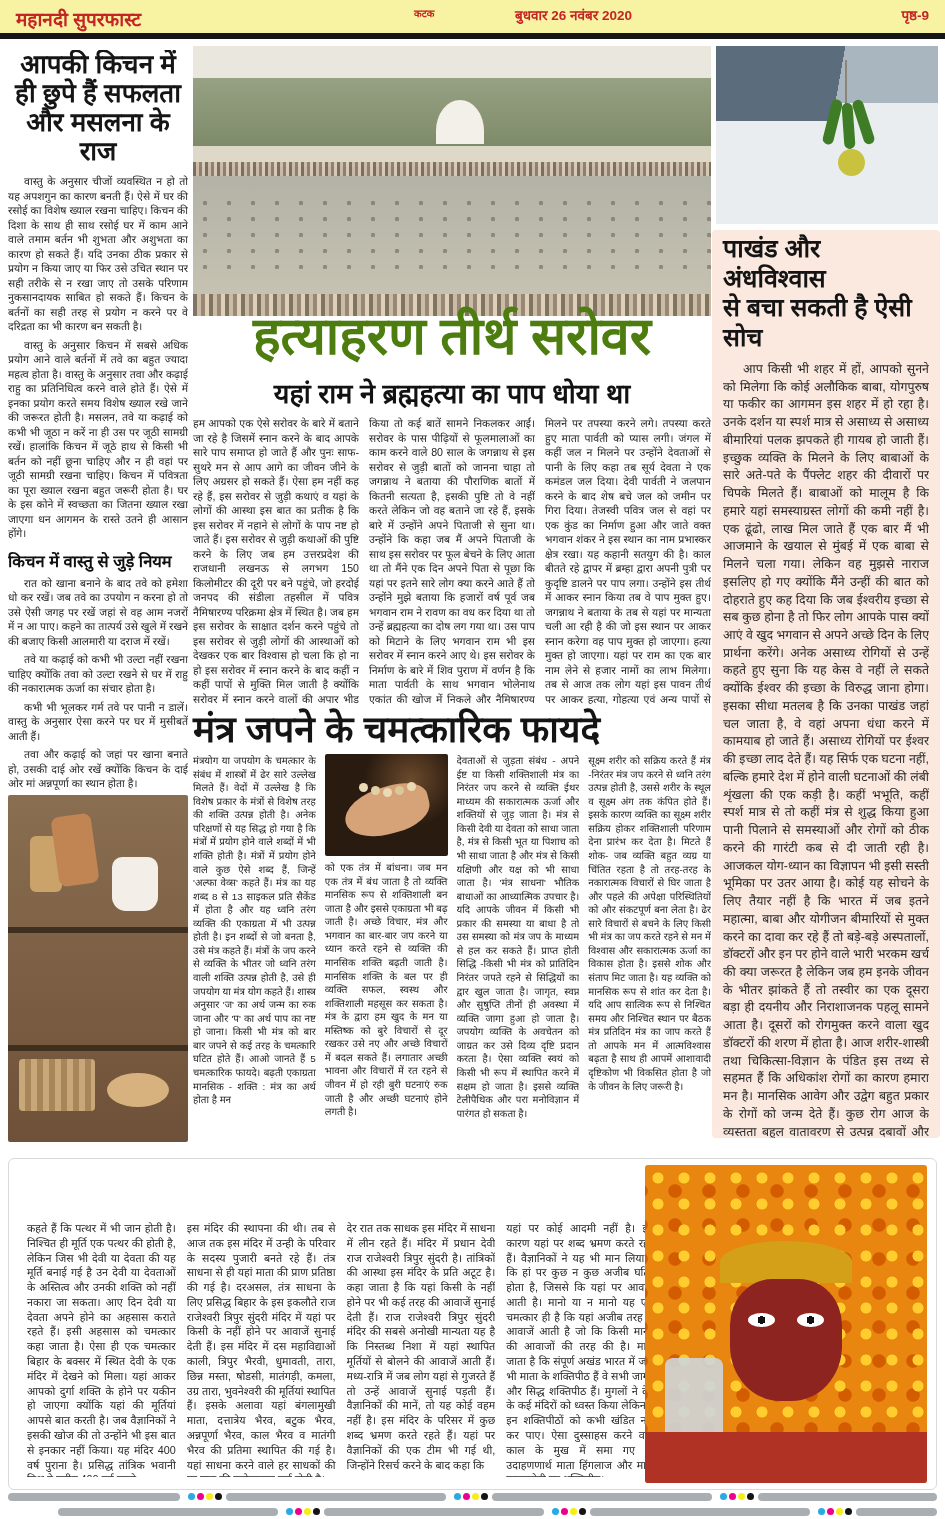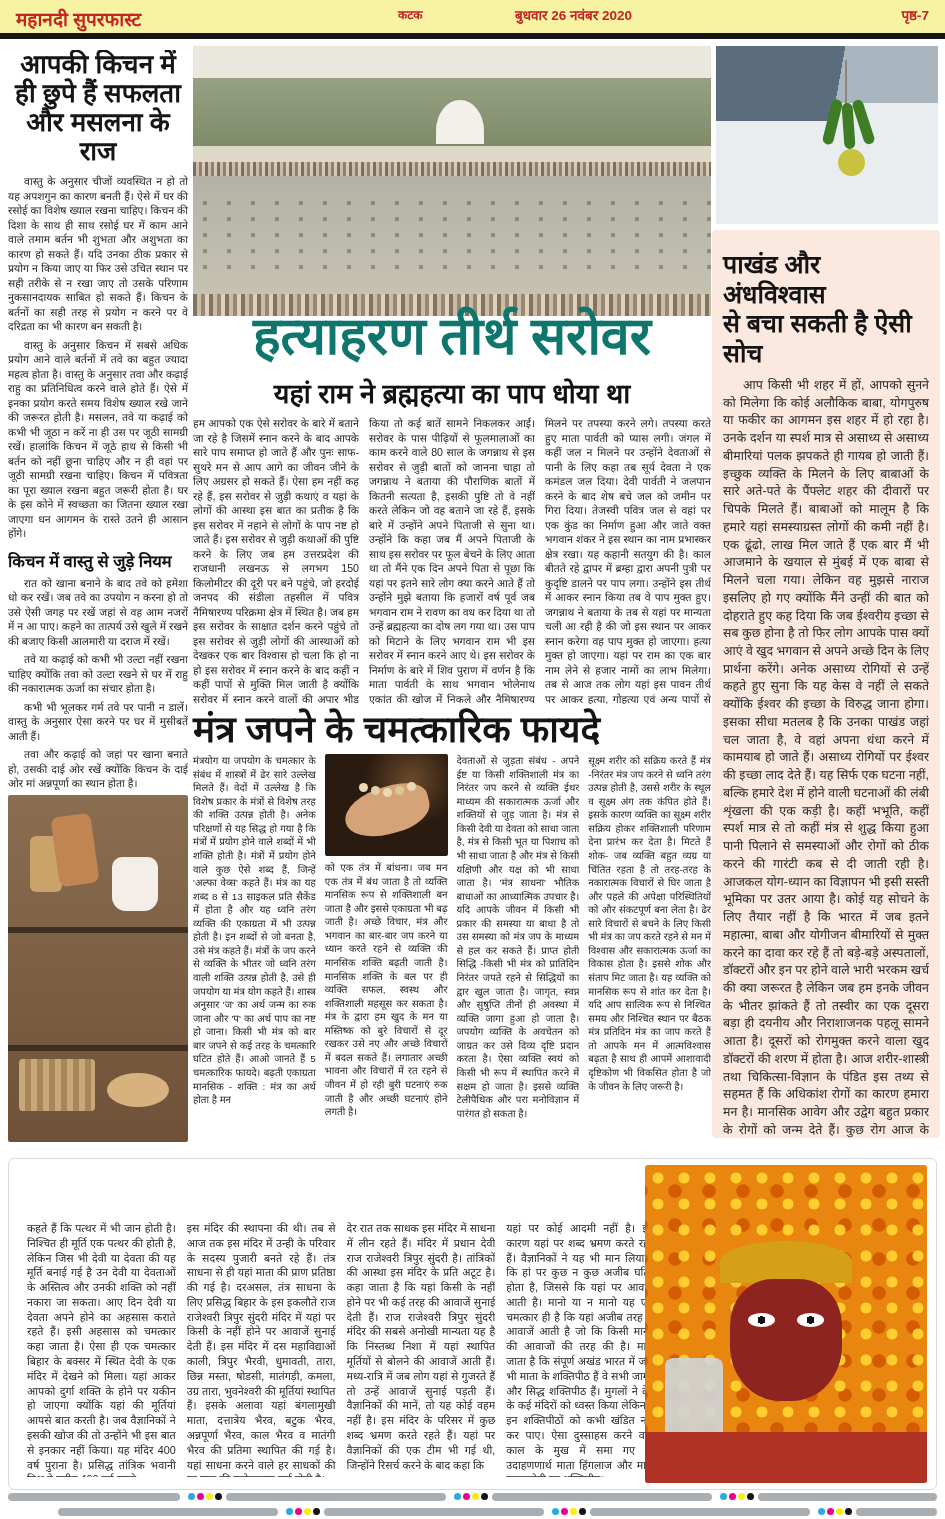--- a/index.html
+++ b/index.html
@@ -2,21 +2,21 @@
 <html lang="hi"><head>
 <meta charset="utf-8">
 <style>
   html,body{margin:0;padding:0;background:#e9e9e9;}
   .page{position:relative;width:945px;height:1519px;margin:0 auto;background:#ffffff;
         font-family:"Liberation Sans","DejaVu Sans",sans-serif;overflow:hidden;}
   
   .masthead{position:absolute;left:0;top:0;width:945px;height:33px;background:#f8f3a2;}
   .masthead span{position:absolute;top:6px;color:#c32424;font-weight:700;}
   .mh-paper{left:16px;font-size:19px;top:4px;}
-  .mh-city{left:398px;font-size:12px;}
+  .mh-city{left:414px;font-size:10px;}
   .mh-date{left:515px;font-size:13.5px;}
   .mh-page{right:16px;font-size:13.5px;}
   .black-rule{position:absolute;left:0;top:33px;width:945px;height:6px;background:#161616;}
   
   .btxt{font-size:10.6px;line-height:1.37;text-align:justify;color:#262626;}
   .btxt p{margin:0 0 4px;text-indent:16px;}
   
   .col-left{position:absolute;left:8px;top:50px;width:180px;height:1092px;display:flex;flex-direction:column;overflow:hidden;}
   .kitchen-headline{font-size:26px;font-weight:700;line-height:1.12;text-align:center;color:#151515;margin-bottom:8px;}
   .kitchen-subhead{font-size:16.5px;font-weight:700;color:#101010;margin:5px 0 3px;}
@@ -30,21 +30,21 @@
   
   .sarovar-photo{position:absolute;left:193px;top:46px;width:518px;height:270px;background:#c6c2b2;overflow:hidden;}
   .sv-sky{position:absolute;top:0;left:0;width:100%;height:18%;background:#e9e7de;}
   .sv-trees{position:absolute;top:12%;left:0;width:100%;height:26%;background:linear-gradient(#97a183,#7d8a68);}
   .sv-temple{position:absolute;left:47%;top:20%;width:48px;height:44px;background:#f2f0e8;border-radius:50% 50% 0 0/70% 70% 0 0;}
   .sv-ghat{position:absolute;top:37%;left:0;width:100%;height:8%;background:#ddd8c8;}
   .sv-crowd1{position:absolute;top:43%;left:0;width:100%;height:5%;background:repeating-linear-gradient(90deg,#6d5f52 0 3px,#c9b9a4 3px 6px,#857262 6px 9px,#d9cbb4 9px 12px);opacity:.85;}
   .sv-water{position:absolute;top:48%;left:0;width:100%;height:52%;background:linear-gradient(#b3b2a6,#c9c5b4);}
   .sv-dots{position:absolute;top:55%;left:0;width:100%;height:32%;background-image:radial-gradient(circle 2px,#5f564a 0 2px,transparent 2.5px);background-size:24px 16px;opacity:.5;}
   .sv-crowd2{position:absolute;bottom:0;left:0;width:100%;height:8%;background:repeating-linear-gradient(90deg,#7a6a59 0 4px,#cabba5 4px 8px,#94816d 8px 12px,#e0d2ba 12px 16px);opacity:.9;}
-  .sarovar-head{position:absolute;left:193px;top:310px;width:518px;text-align:center;font-size:52px;font-weight:700;color:#0f766e;line-height:1.02;}
+  .sarovar-head{position:absolute;left:193px;top:310px;width:518px;text-align:center;font-size:52px;font-weight:700;color:#4d7c0f;line-height:1.02;}
   .sarovar-subhead{position:absolute;left:193px;top:374px;width:518px;text-align:center;font-size:27px;font-weight:700;color:#121212;}
   .sarovar-cols{position:absolute;left:193px;top:416px;width:518px;height:288px;display:flex;gap:10px;}
   .scol{flex:1;overflow:hidden;}
   
   .mantra-head{position:absolute;left:193px;top:702px;width:518px;text-align:left;font-size:37px;font-weight:700;color:#141414;}
   .mantra-cols{position:absolute;left:193px;top:754px;width:518px;height:400px;display:flex;gap:9px;}
   .mcol{flex:1;overflow:hidden;font-size:9.9px;}
   .mala-photo{position:relative;height:102px;margin-bottom:5px;background:#2a1b10;overflow:hidden;border-radius:2px;}
   .mp-glow{position:absolute;right:-10%;top:-20%;width:80%;height:90%;background:radial-gradient(circle,#6b4a2c,transparent 70%);}
   .mp-hand{position:absolute;left:16%;top:32%;width:70%;height:46%;background:#d6a277;border-radius:60% 40% 50% 50%;transform:rotate(-14deg);}
@@ -52,21 +52,21 @@
            box-shadow:12px 3px 0 #e2cfa5,24px 5px 0 #ead9b5,36px 3px 0 #dcc79b,48px -1px 0 #ead9b5;}
   
   .chilli-photo{position:absolute;left:716px;top:46px;width:222px;height:178px;background:linear-gradient(180deg,#aab6bf 0 32%,#e9edf0 32% 100%);overflow:hidden;}
   .cp-dark{position:absolute;top:0;left:0;width:100%;height:42%;background:linear-gradient(100deg,#5b6d7c 0 55%,transparent 55%);}
   .cp-string{position:absolute;left:58%;top:8%;width:2px;height:46px;background:#8a8577;}
   .cp-chilli{position:absolute;width:11px;height:46px;background:#3e7d26;border-radius:6px;}
   .cp-c1{left:50%;top:30%;transform:rotate(14deg);}
   .cp-c2{left:57%;top:32%;transform:rotate(-4deg);}
   .cp-c3{left:64%;top:30%;transform:rotate(-18deg);}
   .cp-lemon{position:absolute;left:55%;top:58%;width:27px;height:27px;border-radius:50%;background:#c9c23e;}
-  .pink-panel{position:absolute;left:712px;top:230px;width:228px;height:908px;background:#fbe9e0;border-radius:4px;box-sizing:border-box;padding:20px 11px;overflow:hidden;}
+  .pink-panel{position:absolute;left:712px;top:230px;width:228px;height:908px;background:#fbe9e0;border-radius:4px;box-sizing:border-box;padding:4px 11px;overflow:hidden;}
   .pakhand-head{font-size:25px;font-weight:700;line-height:1.18;color:#141414;}
   .pakhand-body{margin-top:9px;font-size:12.4px;line-height:1.43;text-align:justify;color:#2b2b2b;height:812px;overflow:hidden;}
   .pakhand-body p{margin:0;text-indent:20px;}
   
   .mandir-box{position:absolute;left:8px;top:1158px;width:929px;height:332px;border:1px solid #d9d9d9;border-radius:6px;background:#fff;box-sizing:border-box;overflow:hidden;}
   .mandir-head{position:absolute;left:18px;top:8px;width:625px;font-size:36px;font-weight:700;color:#1a1a1a;line-height:1.05;}
   .mandir-cols{position:absolute;left:18px;top:62px;width:628px;height:256px;display:flex;gap:11px;}
   .dcol{flex:1;overflow:hidden;font-size:10.8px;}
   .deity-photo{position:absolute;right:9px;top:6px;width:282px;height:318px;border-radius:3px;overflow:hidden;
     background-color:#e8860f;
@@ -87,21 +87,21 @@
 </style>
 </head>
 <body>
 
 <div class="page">
 
   <div class="masthead">
     <span class="mh-paper">महानदी सुपरफास्ट</span>
     <span class="mh-city">कटक</span>
     <span class="mh-date">बुधवार 26 नवंबर 2020</span>
-    <span class="mh-page">पृष्ठ-7</span>
+    <span class="mh-page">पृष्ठ-9</span>
   </div>
   <div class="black-rule"></div>
 
   <div class="col-left btxt">
     <div class="kitchen-headline">आपकी किचन में ही छुपे हैं सफलता और मसलना के राज</div>
     <p>वास्तु के अनुसार चीजों व्यवस्थित न हो तो यह अपशगुन का कारण बनती हैं। ऐसे में घर की रसोई का विशेष ख्याल रखना चाहिए। किचन की दिशा के साथ ही साथ रसोई घर में काम आने वाले तमाम बर्तन भी शुभता और अशुभता का कारण हो सकते हैं। यदि उनका ठीक प्रकार से प्रयोग न किया जाए या फिर उसे उचित स्थान पर सही तरीके से न रखा जाए तो उसके परिणाम नुकसानदायक साबित हो सकते हैं। किचन के बर्तनों का सही तरह से प्रयोग न करने पर वे दरिद्रता का भी कारण बन सकती है।</p>
     <p>वास्तु के अनुसार किचन में सबसे अधिक प्रयोग आने वाले बर्तनों में तवे का बहुत ज्यादा महत्व होता है। वास्तु के अनुसार तवा और कढ़ाई राहु का प्रतिनिधित्व करने वाले होते हैं। ऐसे में इनका प्रयोग करते समय विशेष ख्याल रखे जाने की जरूरत होती है। मसलन, तवे या कढ़ाई को कभी भी जूठा न करें ना ही उस पर जूठी सामग्री रखें। हालांकि किचन में जूठे हाथ से किसी भी बर्तन को नहीं छूना चाहिए और न ही वहां पर जूठी सामग्री रखना चाहिए। किचन में पवित्रता का पूरा ख्याल रखना बहुत जरूरी होता है। घर के इस कोने में स्वच्छता का जितना ख्याल रखा जाएगा धन आगमन के रास्ते उतने ही आसान होंगे।</p>
     <div class="kitchen-subhead">किचन में वास्तु से जुड़े नियम</div>
     <p>रात को खाना बनाने के बाद तवे को हमेशा धो कर रखें। जब तवे का उपयोग न करना हो तो उसे ऐसी जगह पर रखें जहां से वह आम नजरों में न आ पाए। कहने का तात्पर्य उसे खुले में रखने की बजाए किसी आलमारी या दराज में रखें।</p>
     <p>तवे या कढ़ाई को कभी भी उल्टा नहीं रखना चाहिए क्योंकि तवा को उल्टा रखने से घर में राहु की नकारात्मक ऊर्जा का संचार होता है।</p>

